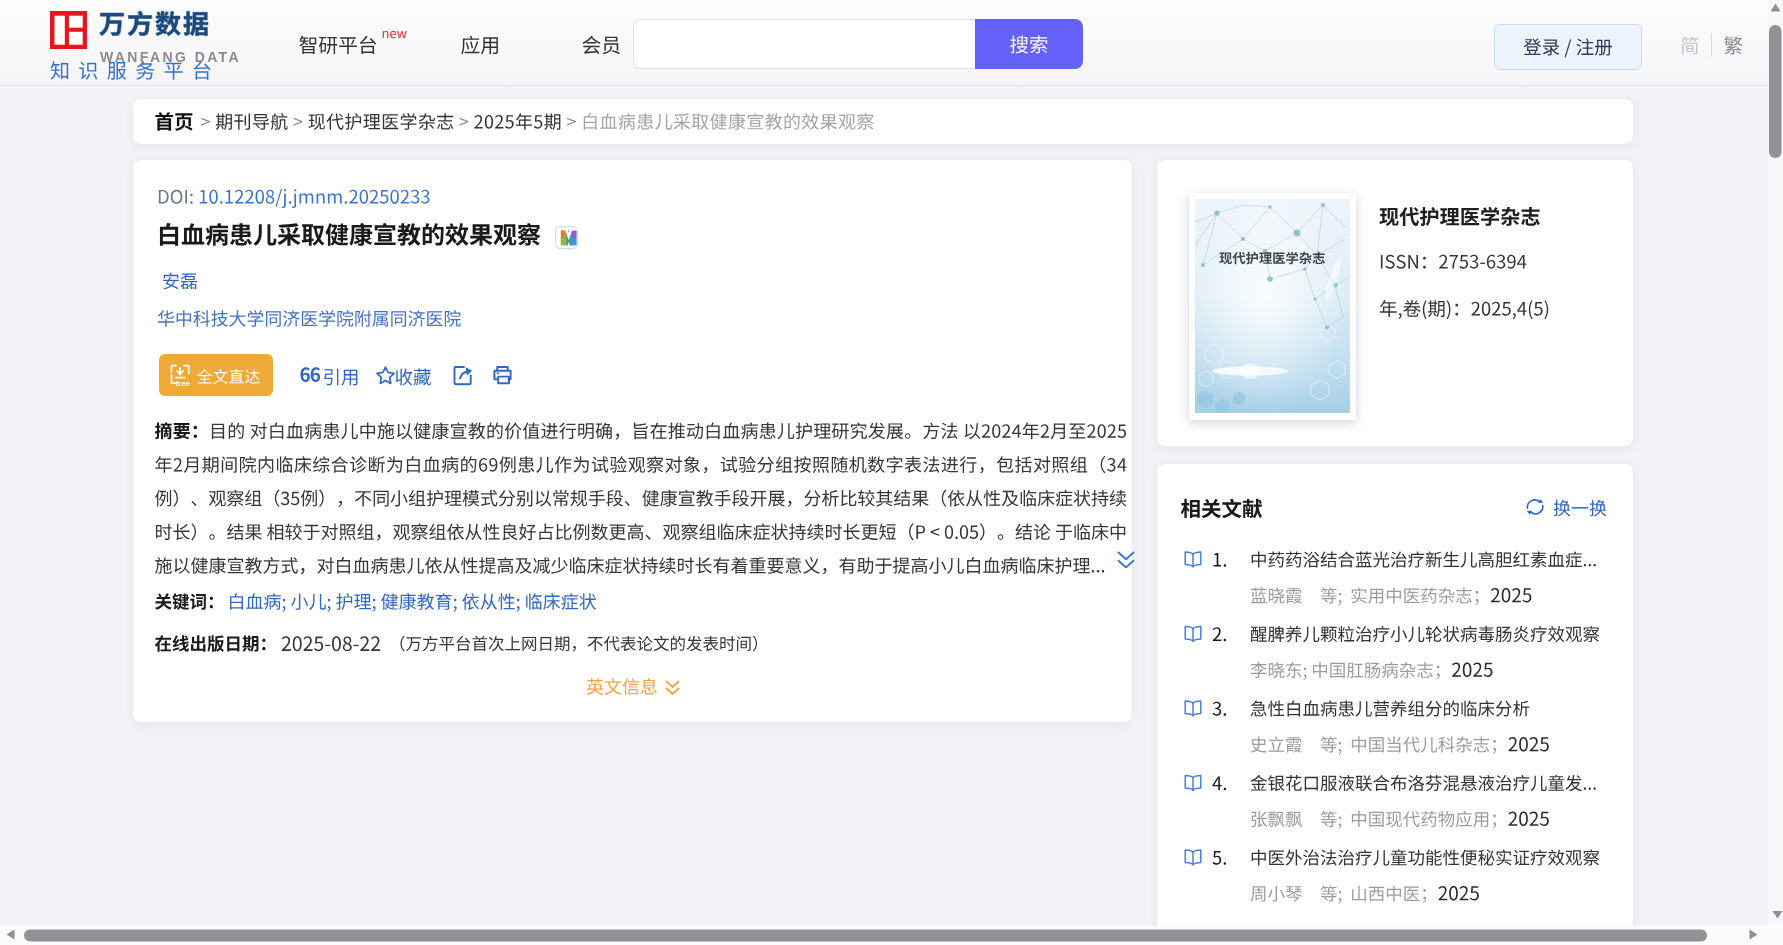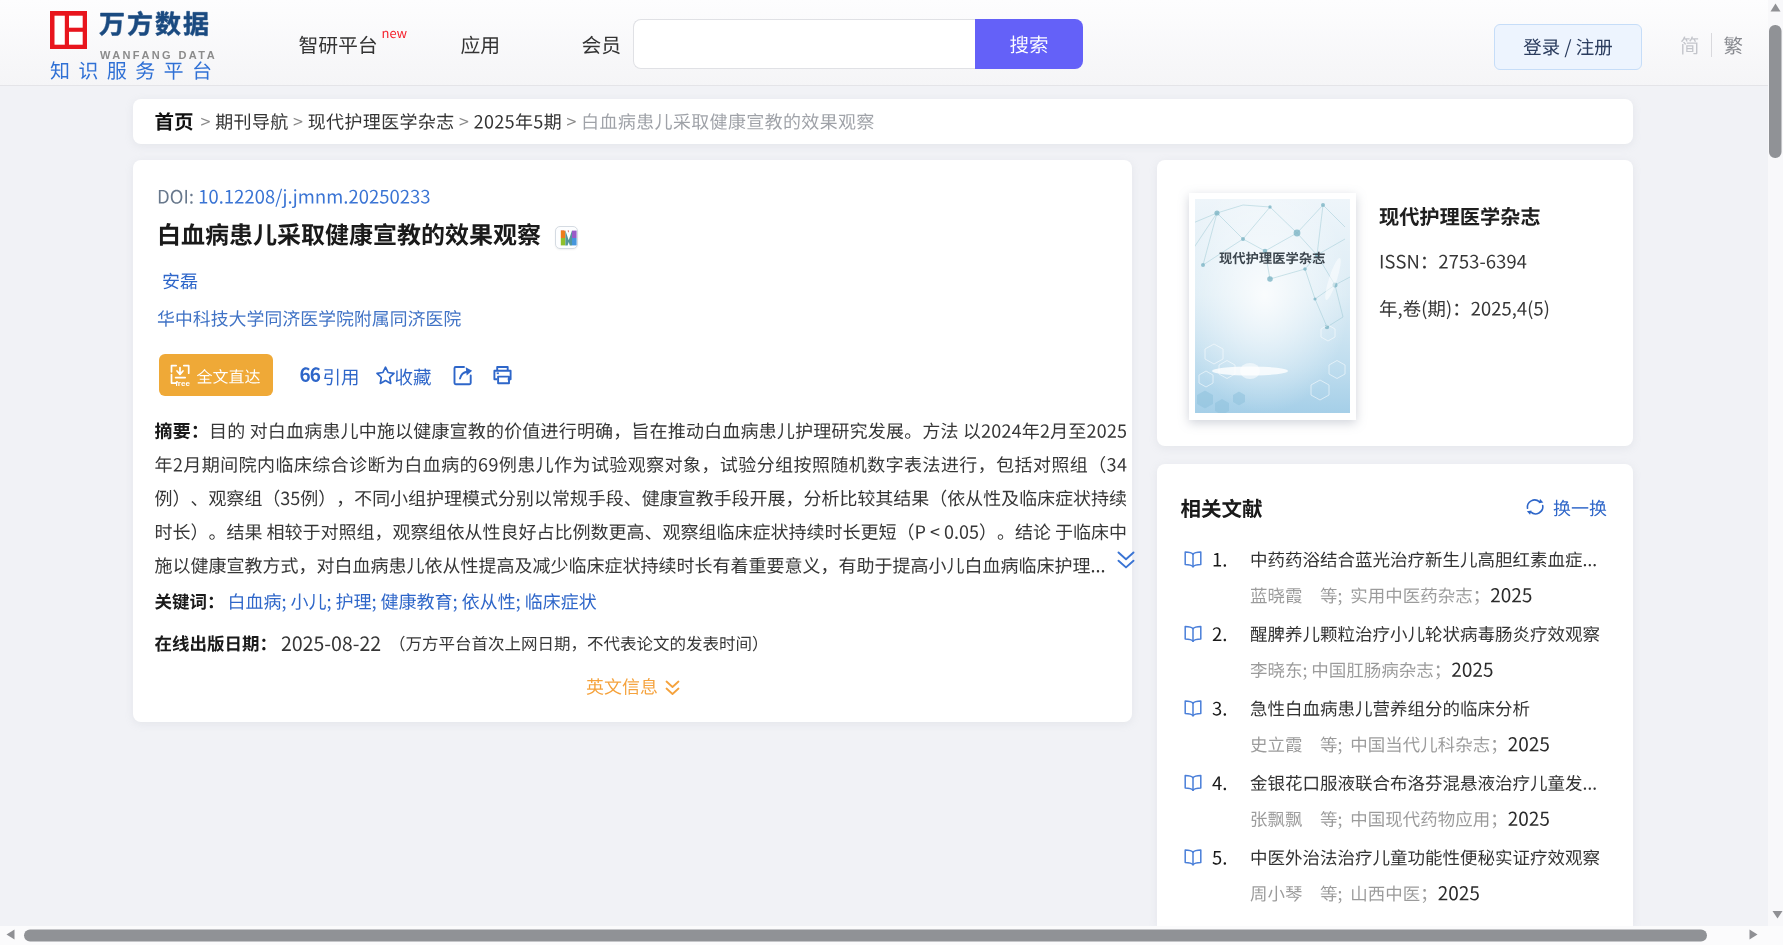--- a/index.html
+++ b/index.html
@@ -7,21 +7,21 @@
 .card{position:absolute;background:#fff;border-radius:8px;box-shadow:0 2px 8px rgba(160,165,180,.16)}
 
 </style></head><body>
 <div class="abs" style="left:0;top:0;width:1783px;height:86px;background:linear-gradient(180deg,#fdfdfe 0%,#f5f5f7 100%);border-bottom:1px solid #e4e4e8"></div>
 <svg class="abs" style="left:50px;top:11px" width="37" height="38" viewBox="0 0 37 38">
 <rect width="37" height="38" fill="#e8151d"></rect>
 <rect x="4.5" y="4.7" width="10.3" height="29" fill="#fff"></rect>
 <rect x="19" y="4.7" width="13.7" height="12" fill="#fff"></rect>
 <rect x="19" y="20.8" width="13.7" height="12.9" fill="#fff"></rect>
 </svg>
-<div class="abs" style="left:100px;top:49px;font-size:11px;font-weight:bold;color:#8b8b8b;letter-spacing:2.4px">WANFANG DATA</div>
+<div class="abs" style="left:100px;top:49px;font-size:14px;font-weight:bold;color:#8b8b8b;letter-spacing:2.4px">WANFANG DATA</div>
 <div class="abs" style="left:633px;top:19px;width:343px;height:50px;background:#fff;border:1px solid #e0e1e5;border-right:none;border-radius:8px 0 0 8px"></div>
 <div class="abs" style="left:975px;top:19px;width:108px;height:50px;background:#6461f8;border-radius:8px"></div>
 <div class="abs" style="left:975px;top:19px;width:20px;height:50px;background:#6461f8"></div>
 <div class="abs" style="left:1494px;top:24px;width:148px;height:46px;background:#edf4fe;border:1px solid #c6ddf8;border-radius:6px"></div>
 <div class="abs" style="left:1711px;top:33px;width:1px;height:24px;background:#d9d9dd"></div>
 <div class="card" style="left:133px;top:99px;width:1500px;height:45px"></div>
 <div class="card" style="left:133px;top:160px;width:999px;height:562px"></div>
 <div class="card" style="left:1157px;top:160px;width:476px;height:286px"></div>
 <div class="card" style="left:1157px;top:464px;width:476px;height:462px;border-radius:8px 8px 0 0"></div>
 <div class="abs" style="left:159px;top:354px;width:114px;height:42px;background:#efa937;border-radius:6px"></div>

